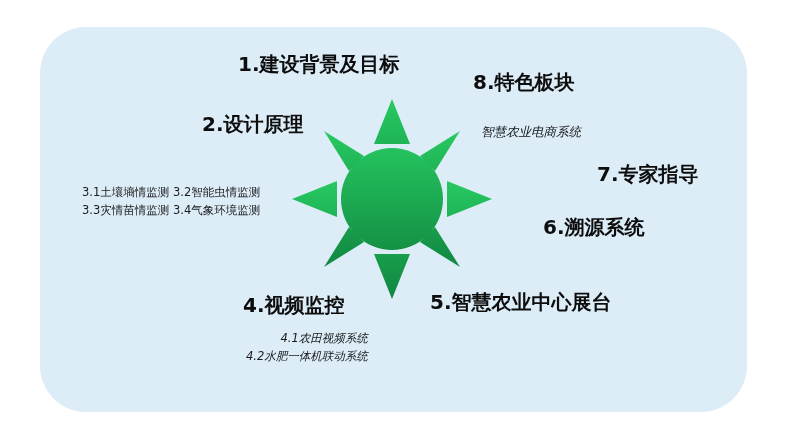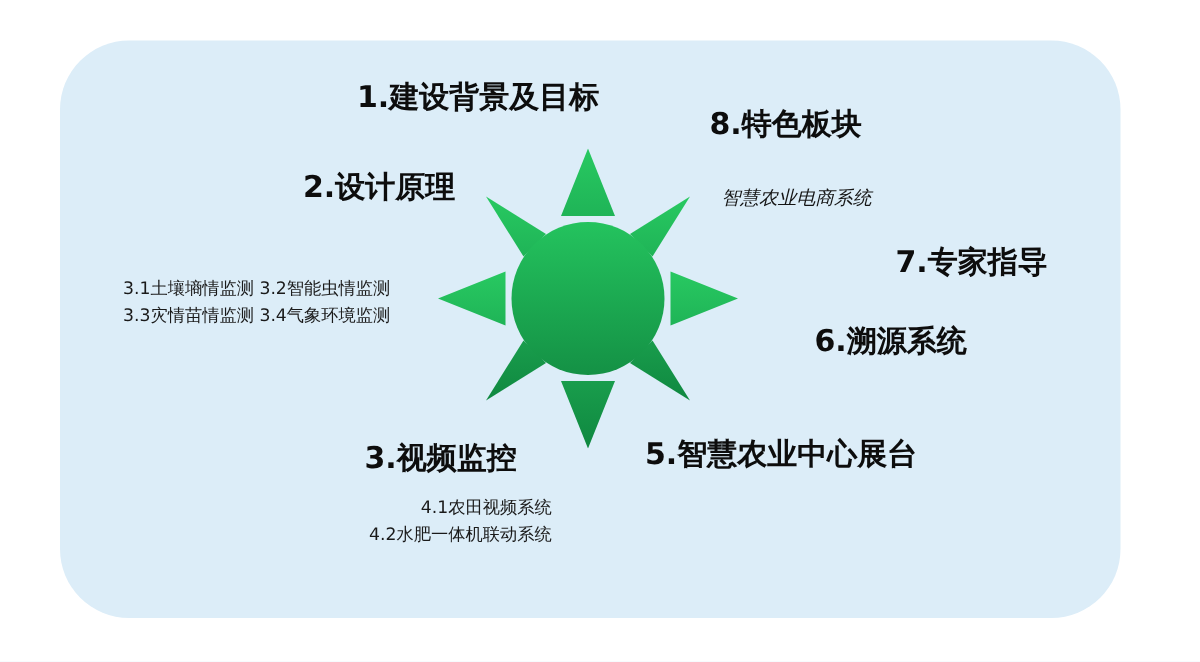--- a/index.html
+++ b/index.html
@@ -69,21 +69,21 @@
   #n2  { left: 180px; top: 112px; margin-left: 22px; }
   #n3  { left: 82px;  top: 174px; }
   #n4  { left: 243px; top: 293px; }
   #n5  { left: 430px; top: 290px; }
   #n6  { left: 543px; top: 215px; }
   #n7  { left: 597px; top: 162px; }
   #n8  { left: 473px; top: 70px; }
   #n8sub { left: 481px; top: 124px; font-style: italic; }
 
   #n3 .node-subs { margin-top: 10px; }
-  #n4 .node-subs { margin-top: 12px; margin-left: 3px; }
+  #n4 .node-subs { margin-top: 12px; margin-left: 3px; font-style: italic; }
 </style>
 </head>
 <body>
 
 <div id="panel"></div>
 
 <div id="sunburst">
   <svg width="200" height="200" viewBox="0 0 200 200" xmlns="http://www.w3.org/2000/svg">
     <defs>
       <linearGradient id="gCircle" x1="0" y1="0" x2="0" y2="1">
@@ -124,21 +124,21 @@
 </div>
 
 <div class="node" id="n3">
   <div class="node-subs">
     <div class="sub-line">3.1土壤墒情监测  3.2智能虫情监测</div>
     <div class="sub-line">3.3灾情苗情监测  3.4气象环境监测</div>
   </div>
 </div>
 
 <div class="node" id="n4">
-  <div class="node-title">3.视频监控</div>
+  <div class="node-title">4.视频监控</div>
   <div class="node-subs">
     <div class="sub-line">4.1农田视频系统</div>
     <div class="sub-line">4.2水肥一体机联动系统</div>
   </div>
 </div>
 
 <div class="node" id="n5">
   <div class="node-title">5.智慧农业中心展台</div>
 </div>
 

